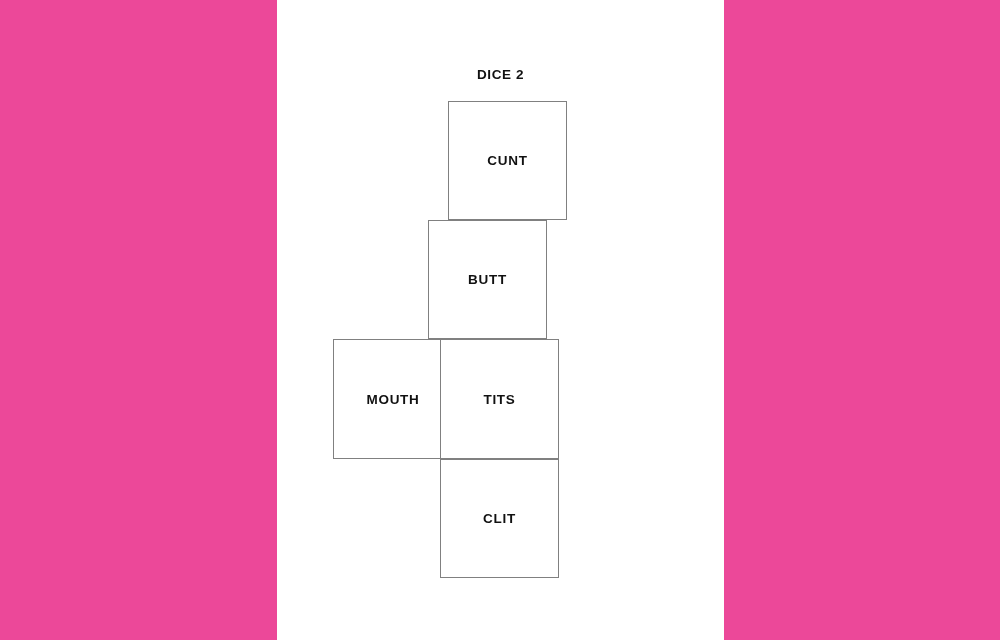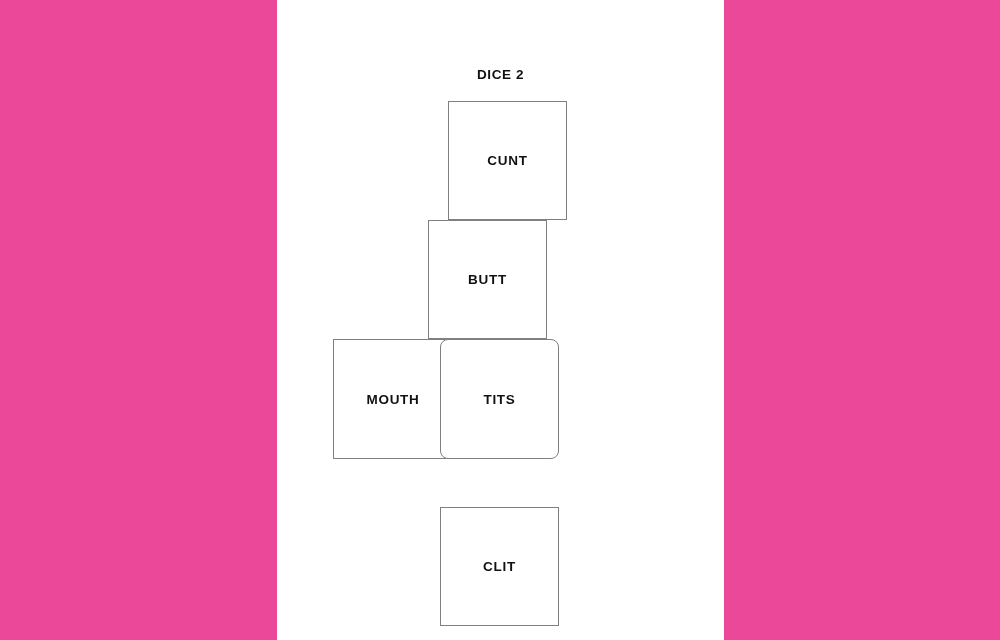--- a/index.html
+++ b/index.html
@@ -74,23 +74,23 @@
     color: #111111;
     white-space: nowrap;
     text-align: center;
   }
 
   
   
   .cell-top    { left: 128px; top: 0px;      width: 119px; height: 119px; }
   .cell-upper  { left: 108px; top: 119px;    width: 119px; height: 119px; }
   .cell-left   { left: 13px;   top: 238px;    width: 120px; height: 120px; }
-  .cell-center { left: 120px; top: 238px;    width: 119px; height: 120px; border-radius: 8px; }
+  .cell-center { left: 120px; top: 238px;    width: 119px; height: 120px; }
   .cell-right  { left: 239px; top: 238px;    width: 121px; height: 120px; }
-  .cell-bottom { left: 120px; top: 358px;    width: 119px; height: 119px; margin-top: 48px; }
+  .cell-bottom { left: 120px; top: 358px;    width: 119px; height: 119px; }
 </style>
 </head>
 <body>
 
 <div id="screen">
 
   <div id="page">
 
     <div id="dice-title">DICE 2</div>
 

